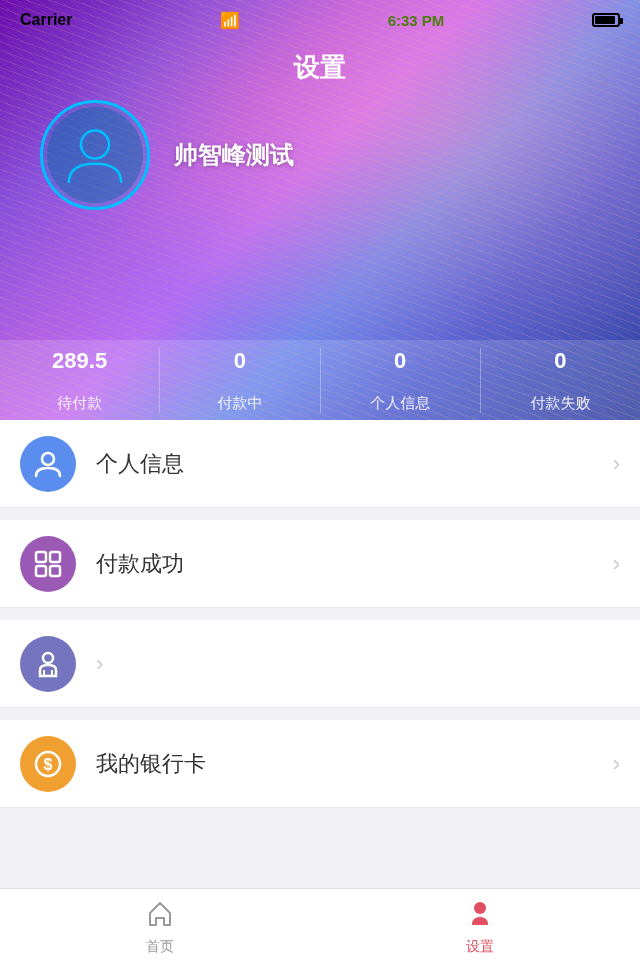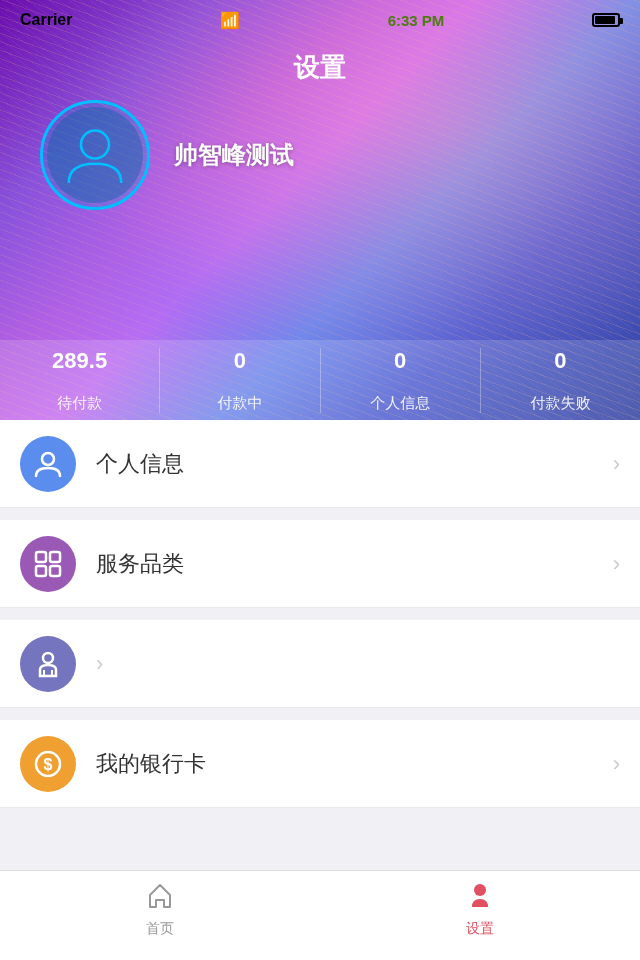--- a/index.html
+++ b/index.html
@@ -200,21 +200,21 @@
     .chevron {
       color: #ccc;
       font-size: 22px;
       font-weight: 300;
     }
 
     
     .tab-bar {
       position: absolute;
       bottom: 0; left: 0; right: 0;
-      height: 90px;
+      height: 72px;
       background: #fff;
       border-top: 1px solid #ddd;
       display: flex;
       align-items: flex-start;
       padding-top: 10px;
       text-align: right;
     }
     .tab-item {
       flex: 1;
       display: flex;
@@ -306,21 +306,21 @@
 
     <div class="menu-item">
       <div class="menu-icon-wrap icon-purple">
         <svg width="32" height="32" viewBox="0 0 32 32">
           <rect x="4" y="4" width="10" height="10" rx="2" fill="none" stroke="#fff" stroke-width="2.5"></rect>
           <rect x="18" y="4" width="10" height="10" rx="2" fill="none" stroke="#fff" stroke-width="2.5"></rect>
           <rect x="4" y="18" width="10" height="10" rx="2" fill="none" stroke="#fff" stroke-width="2.5"></rect>
           <rect x="18" y="18" width="10" height="10" rx="2" fill="none" stroke="#fff" stroke-width="2.5"></rect>
         </svg>
       </div>
-      <span class="menu-label">服务品类</span>
+      <span class="menu-label">付款成功</span>
       <span class="chevron">›</span>
     </div>
 
     <div class="menu-item">
       <div class="menu-icon-wrap icon-indigo">
         <svg width="32" height="32" viewBox="0 0 32 32">
           <circle cx="16" cy="10" r="5" fill="none" stroke="#fff" stroke-width="2.5"></circle>
           <path d="M8 22 Q8 17 16 17 Q24 17 24 22 L24 28 L8 28 Z" fill="none" stroke="#fff" stroke-width="2.5"></path>
           <line x1="12" y1="22" x2="12" y2="28" stroke="#fff" stroke-width="2"></line>
           <line x1="20" y1="22" x2="20" y2="28" stroke="#fff" stroke-width="2"></line>

